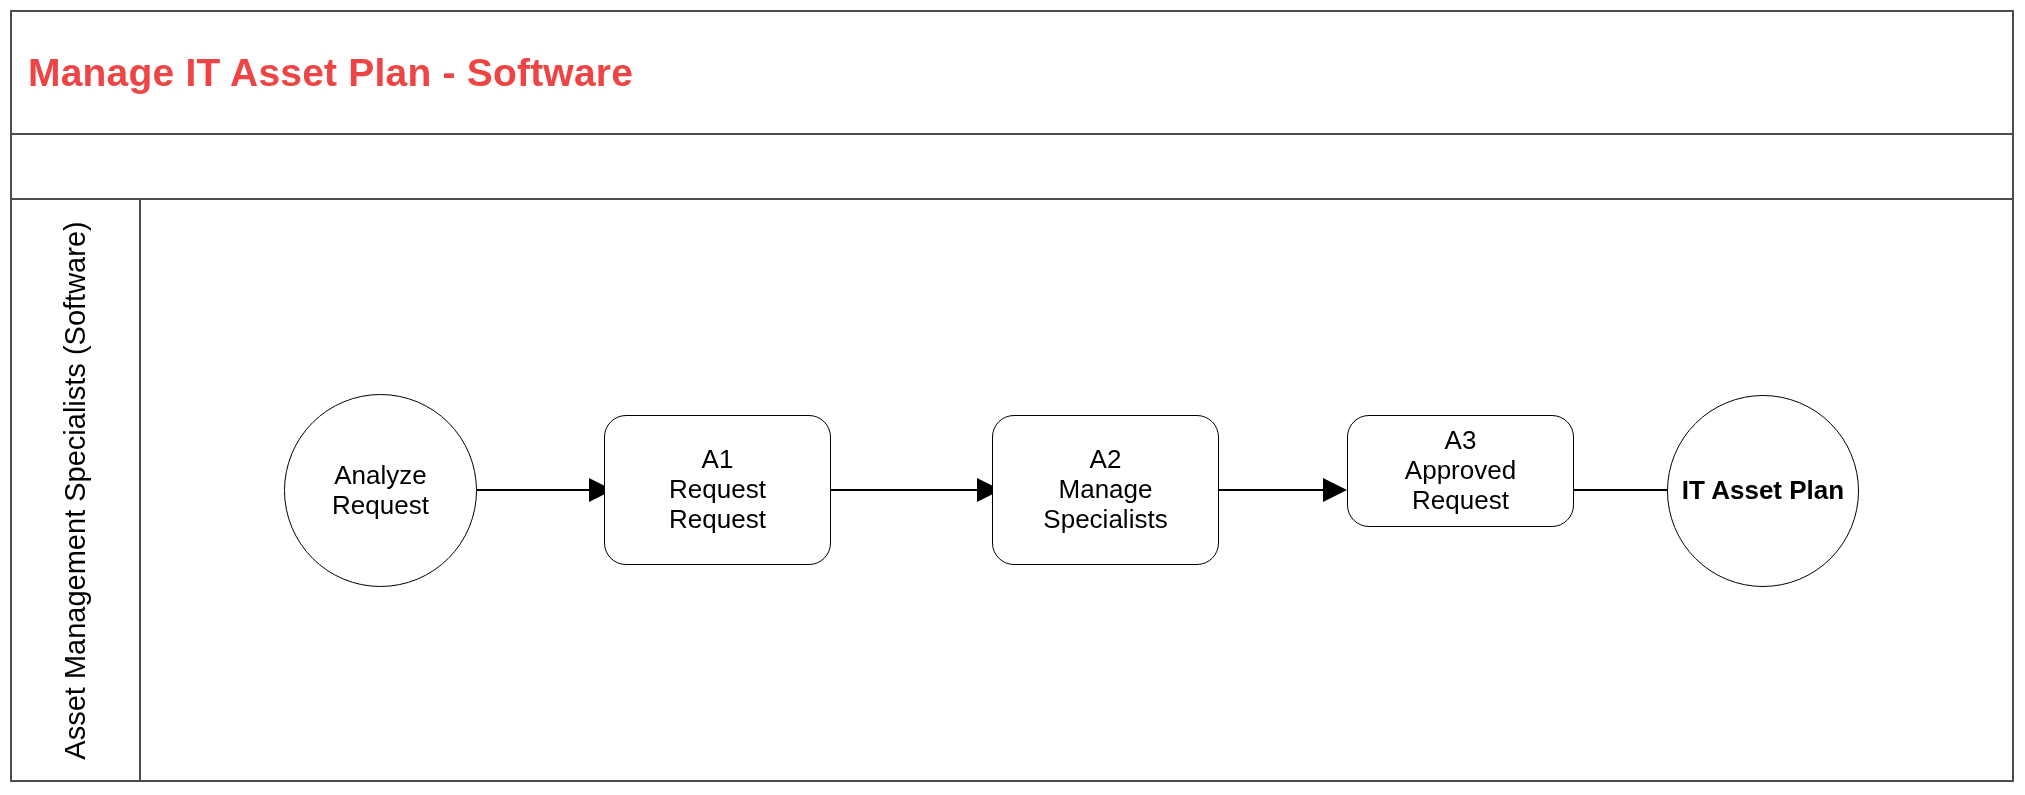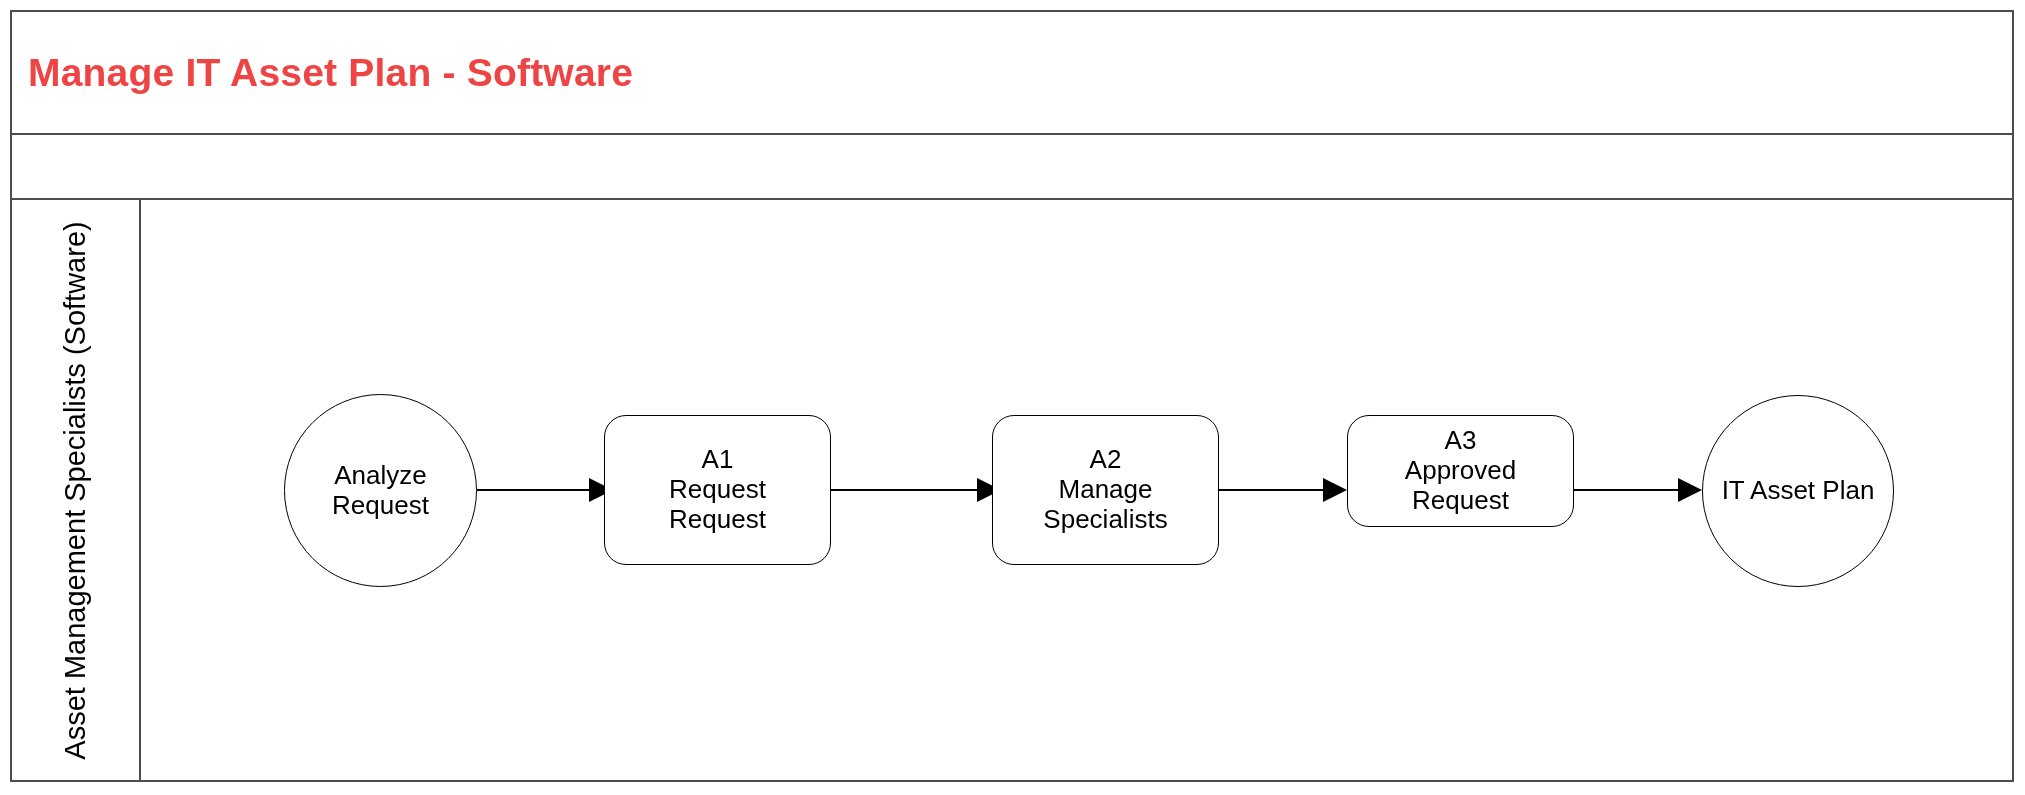--- a/index.html
+++ b/index.html
@@ -204,20 +204,20 @@
         </div>
 
         <div class="node task" style="left:851px; top:215px; width:227px; height:150px;">
           <span class="node-label"><span>A2</span><br><span>Manage</span><br><span>Specialists</span></span>
         </div>
 
         <div class="node task" style="left:1206px; top:215px; width:227px; height:112px;">
           <span class="node-label"><span>A3</span><br><span>Approved</span><br><span>Request</span></span>
         </div>
 
-        <div class="node event" style="left:1561px; top:195px; width:192px; height:192px;">
+        <div class="node event" style="left:1526px; top:195px; width:192px; height:192px;font-weight:bold;">
           <span class="node-label">IT Asset Plan</span>
         </div>
 
       </div>
     </div>
   </div>
 </div>
 
 </body></html>

